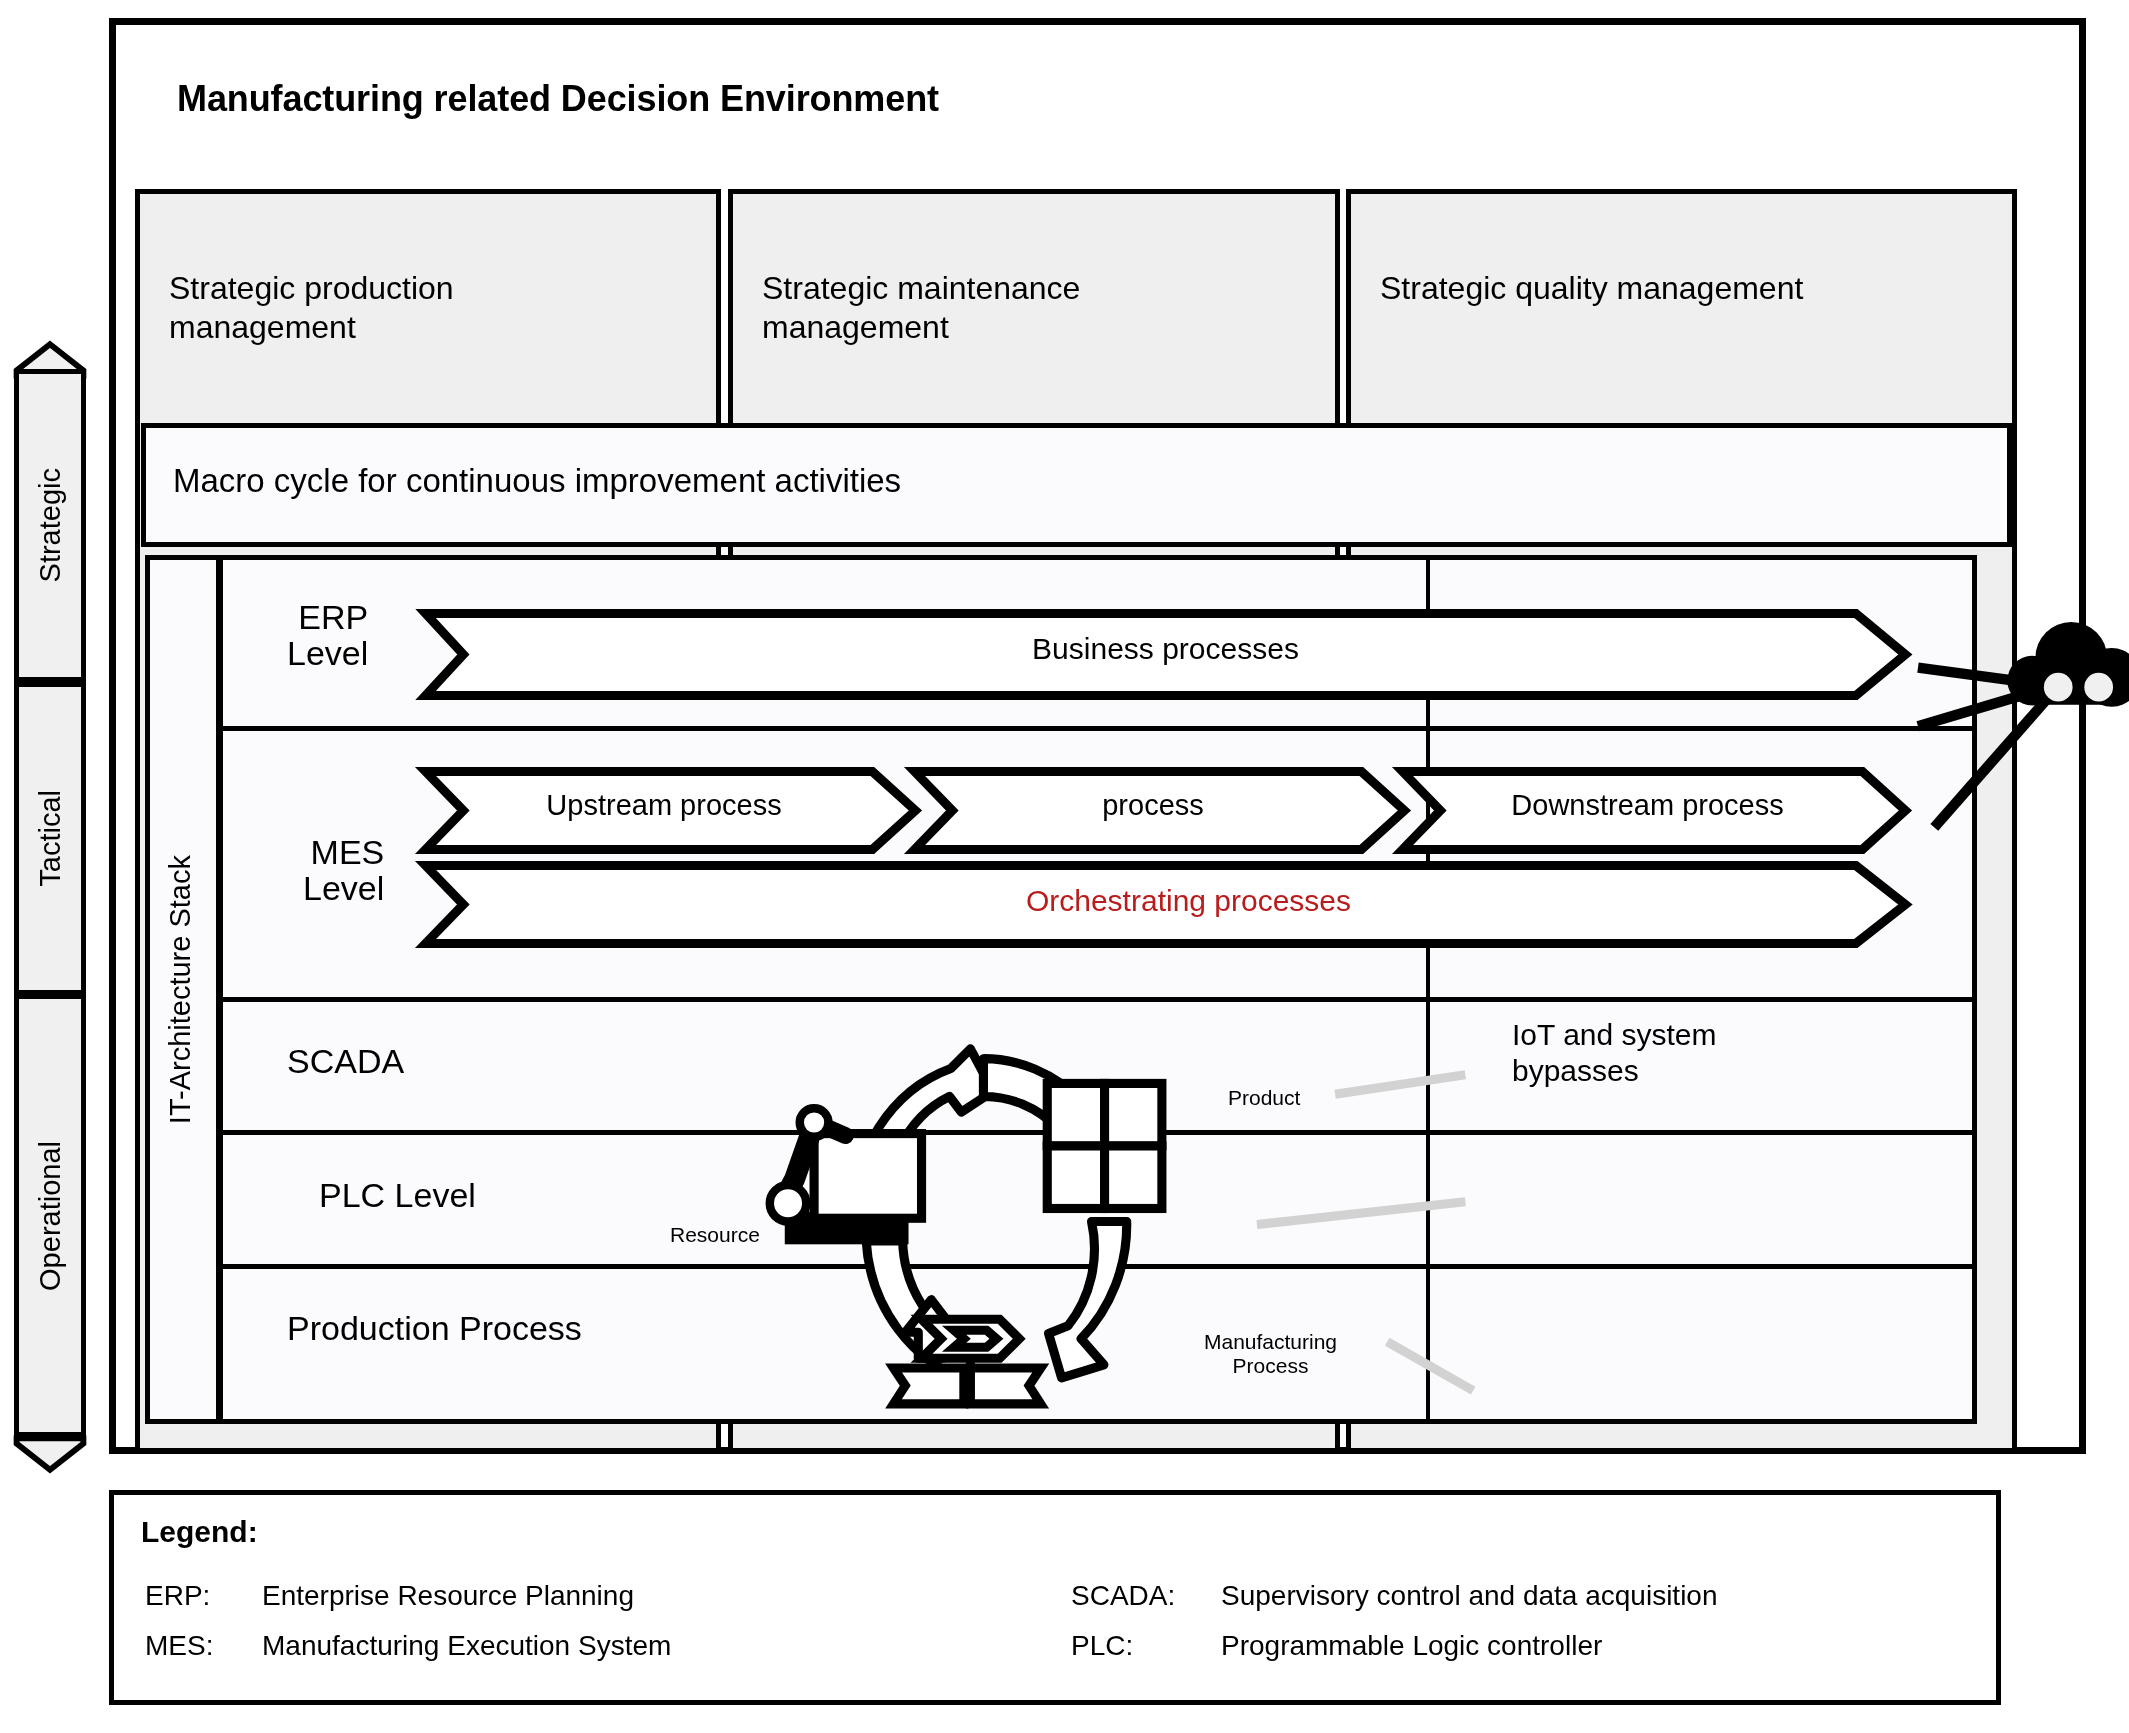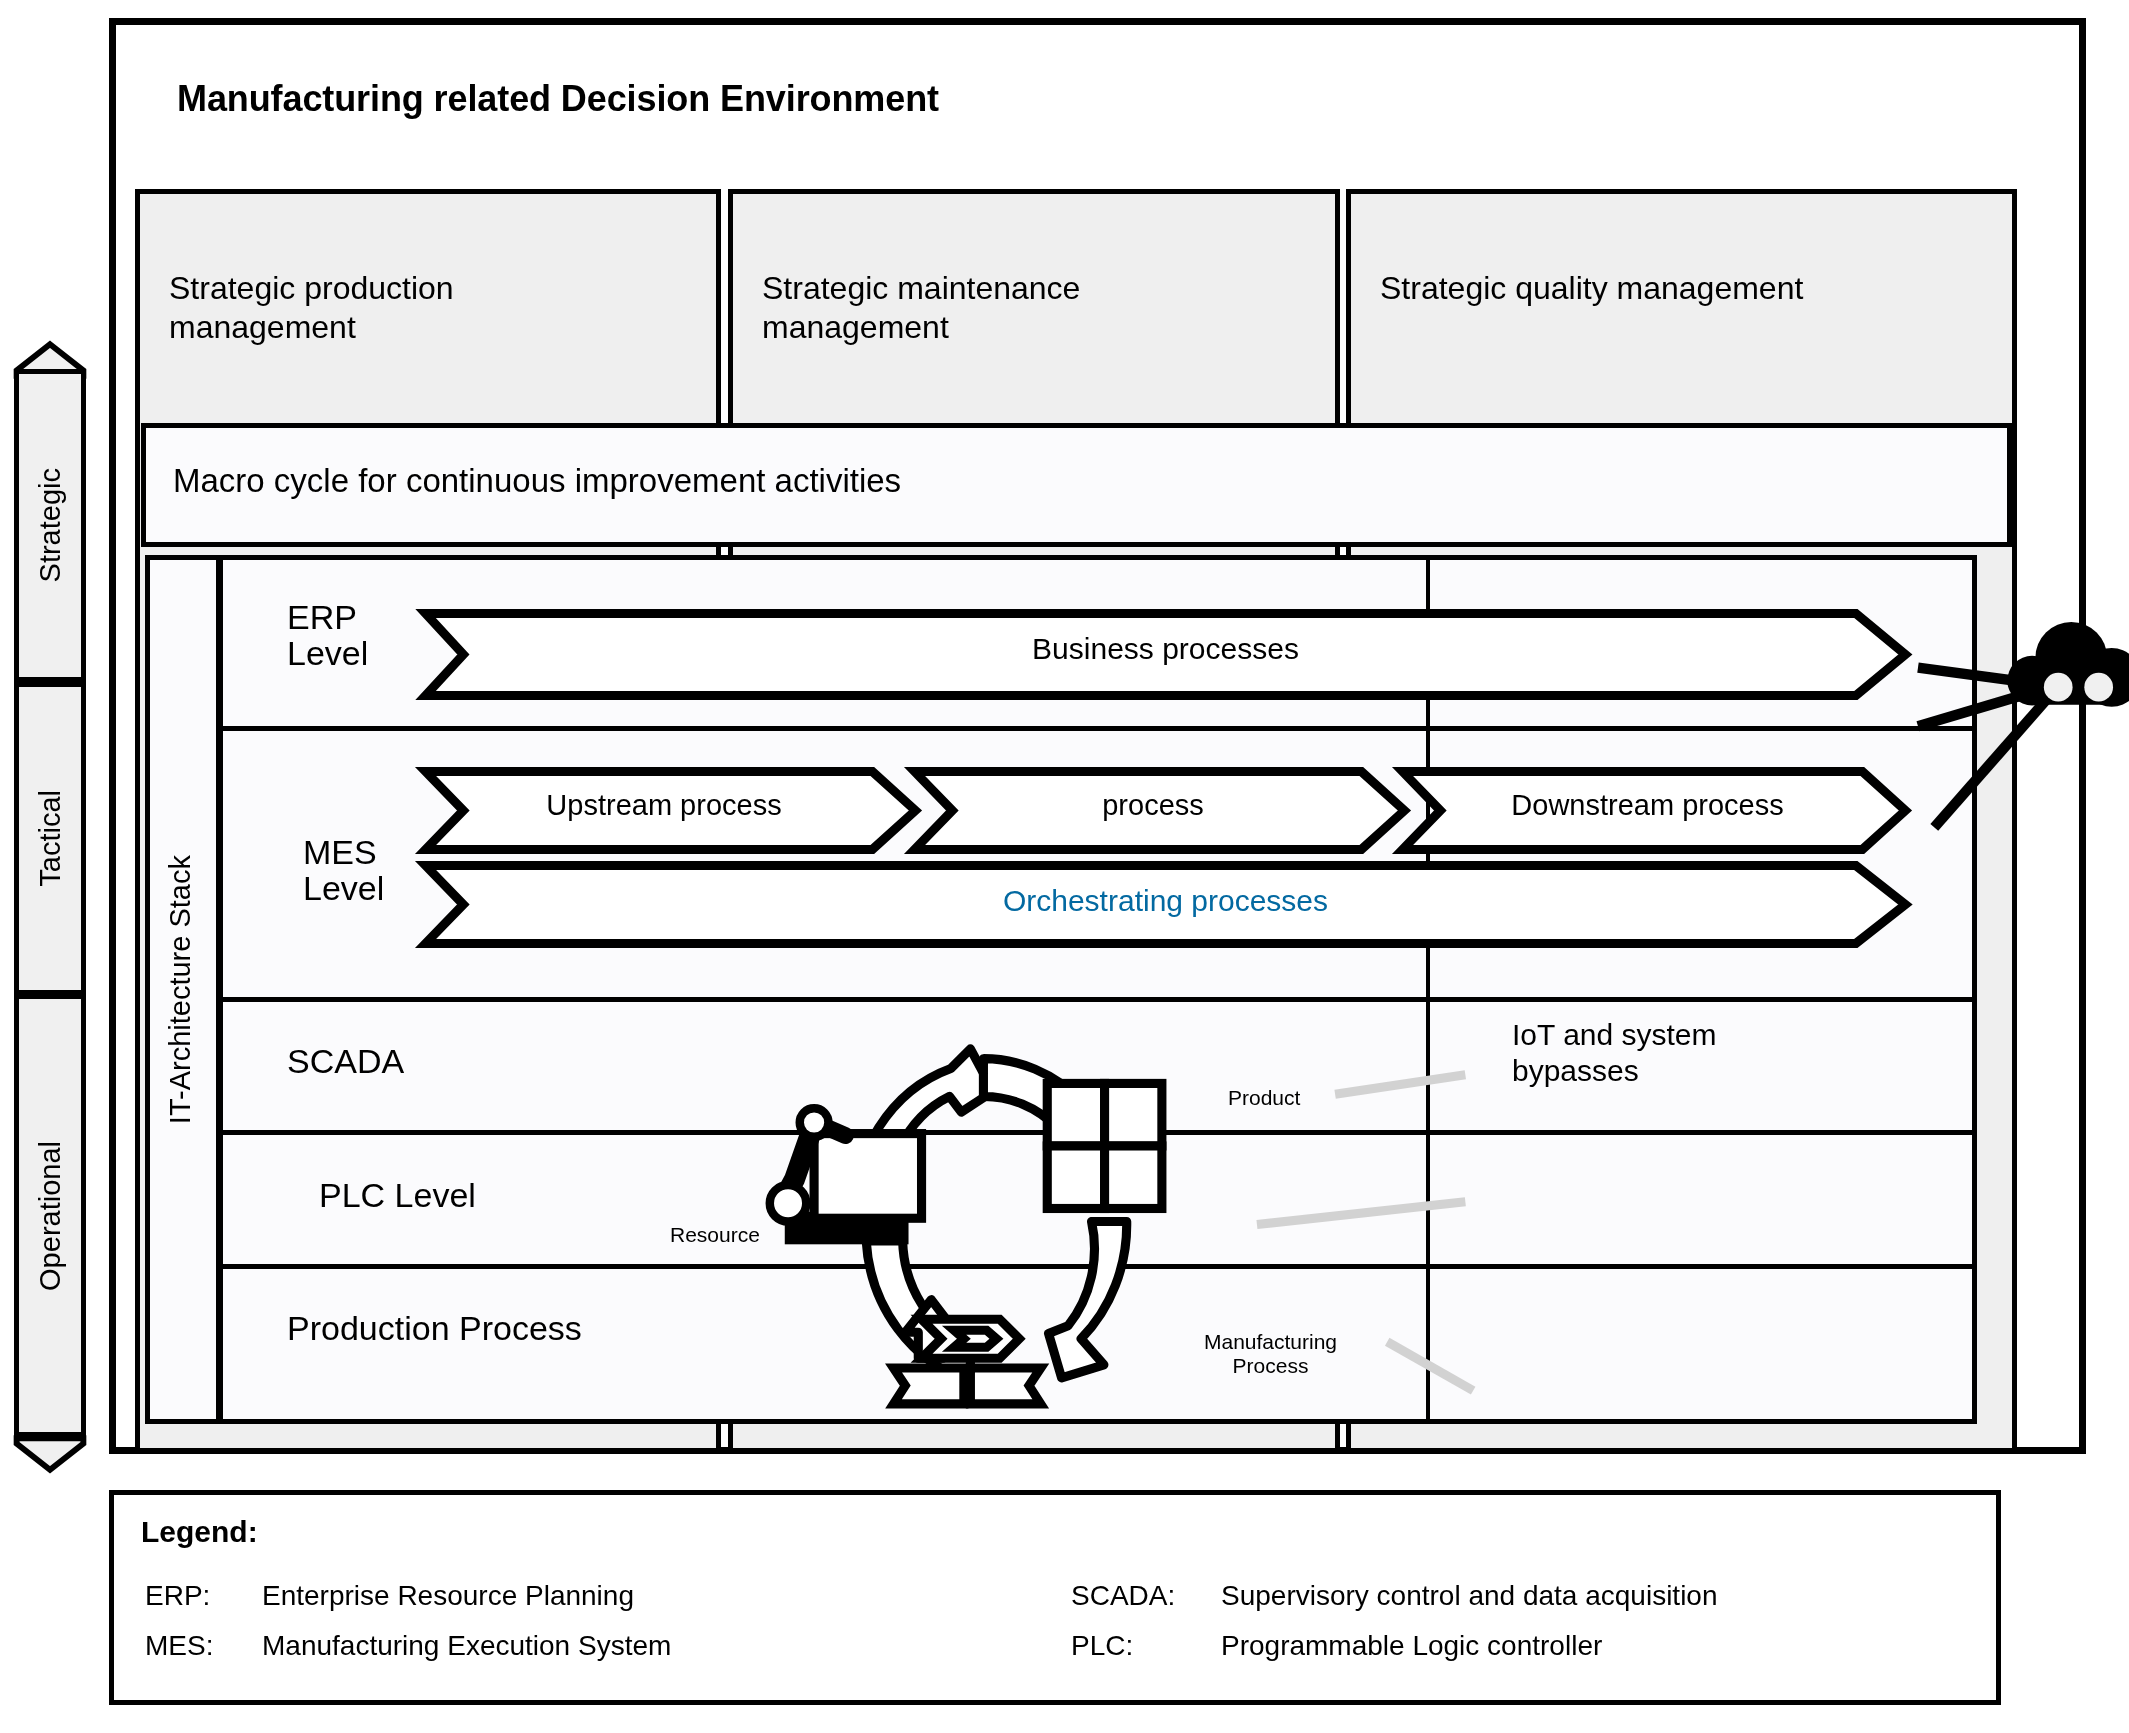--- a/index.html
+++ b/index.html
@@ -42,21 +42,21 @@
   #stack-outer{left:145px;top:555px;width:1286px;height:869px;border:5.9px solid #000;background:#fbfbfd;}
   #stack-side{left:145px;top:555px;width:78px;height:869px;border-right:7.2px solid #000;
               display:flex;align-items:center;justify-content:center;}
   #stack-side span{writing-mode:vertical-rl;transform:rotate(180deg);font-size:29px;white-space:nowrap;color:#000;}
 
   
   #stack-right{left:1430px;top:555px;width:547px;height:869px;border:5.9px solid #000;border-left:0;background:#fbfbfd;}
 
   
   .stack-row{position:absolute;left:223px;width:1749px;border-top:5.9px solid #000;}
-  .stack-row-label{position:absolute;font-size:34px;color:#000;white-space:nowrap;}
+  .stack-row-label{position:absolute;font-size:34px;color:#000;white-space:nowrap;text-align:right;}
 
   
   .plain-label{position:absolute;font-size:21px;color:#000;line-height:1.15;}
 
   
   #legend-box{left:109px;top:1490px;width:1892px;height:215px;border:5.9px solid #000;background:#fff;}
   #legend-title{position:absolute;left:27px;top:19.5px;font-size:30px;font-weight:bold;color:#000;}
   .legend-row{position:absolute;font-size:28px;color:#000;white-space:nowrap;}
   .lg-key{display:inline-block;width:117px;}
   .lg-key-wide{display:inline-block;width:150px;margin-left:32px;}
@@ -229,21 +229,21 @@
   <div class="abs" style="left:912px;top:789px;width:482px;text-align:center;font-size:29px;color:#000;">process</div>
 
   <svg class="abs" style="left:1400px;top:769px;width:508px;height:83px;" viewBox="0 0 780 128" preserveAspectRatio="none">
     <polygon points="4,4 710,4 776,64 710,124 4,124 62,64" fill="#fff" stroke="#000" stroke-width="9" vector-effect="non-scaling-stroke"></polygon>
   </svg>
   <div class="abs" style="left:1400px;top:789px;width:495px;text-align:center;font-size:29px;color:#000;">Downstream process</div>
 
   <svg class="abs" style="left:423px;top:863px;width:1485px;height:83px;" viewBox="0 0 2280 128" preserveAspectRatio="none">
     <polygon points="4,4 2200,4 2276,64 2200,124 4,124 62,64" fill="#fff" stroke="#000" stroke-width="9" vector-effect="non-scaling-stroke"></polygon>
   </svg>
-  <div class="abs" style="left:423px;top:884px;width:1485px;text-align:center;font-size:30px;color:#0369a1;">Orchestrating processes</div>
+  <div class="abs" style="left:446px;top:884px;width:1485px;text-align:center;font-size:30px;color:#b91c1c;">Orchestrating processes</div>
 
   <svg class="abs" style="left:775px;top:1013px;width:495px;height:404px;" viewBox="0 0 760 620">
 
     <g fill="#fff" stroke="#000" stroke-width="14" stroke-linejoin="round">
 
       <path d="M120,320 A220,240 0 0 1 270,85 L300,55 L335,120 L286,152 L268,128
                A160,175 0 0 0 176,318 Z"></path>
 
       <path d="M320,70 A220,240 0 0 1 540,300 L486,300 A165,180 0 0 0 320,128 Z"></path>
 

